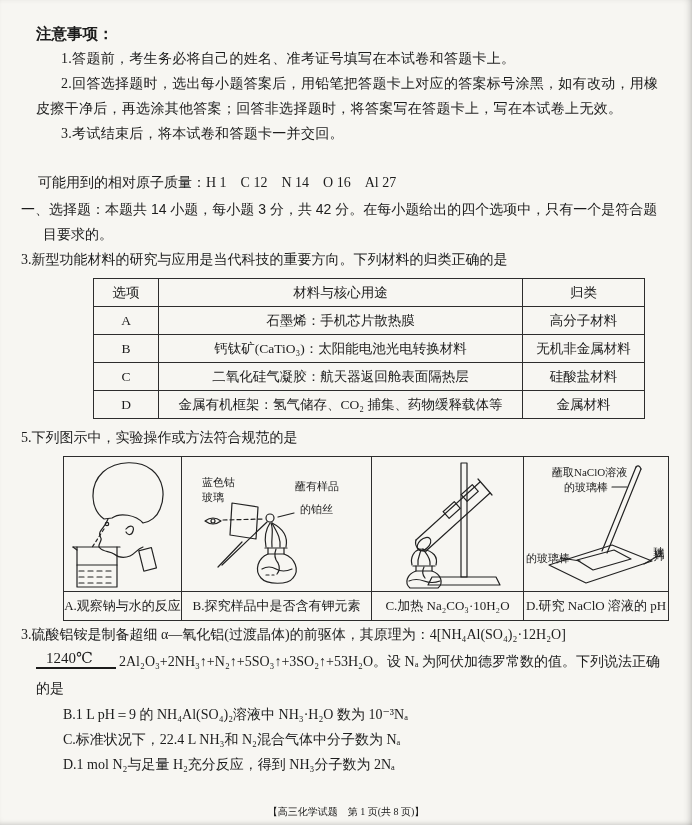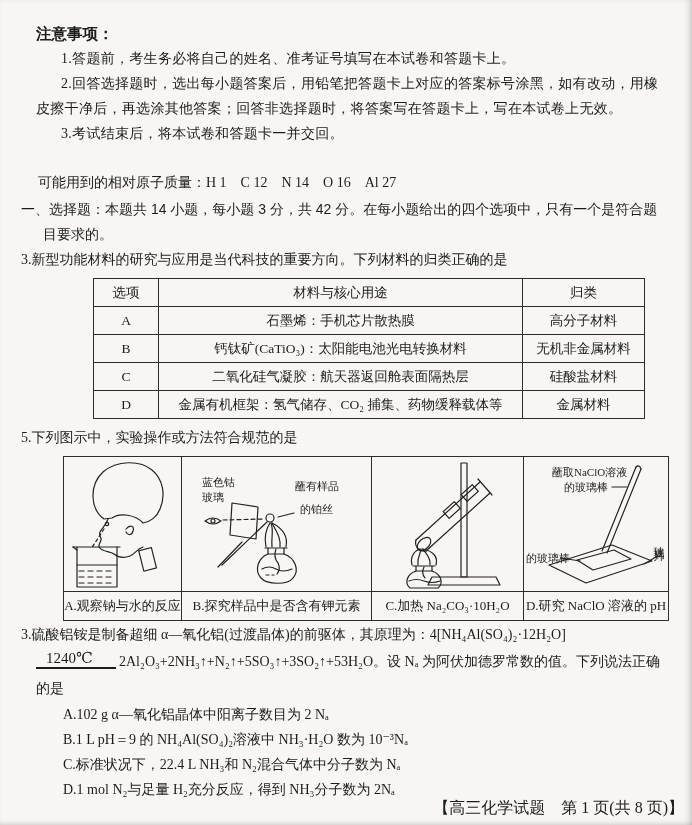--- a/index.html
+++ b/index.html
@@ -35,21 +35,21 @@
   svg.fig { position:absolute; left:0; top:0; }
   svg.fig path, svg.fig line, svg.fig rect, svg.fig polygon, svg.fig circle, svg.fig ellipse
       { stroke:#222; stroke-width:1.2; fill:none; stroke-linecap:round; stroke-linejoin:round; }
   
   .q3 { }
   .q3-line { line-height:27px; }
   .cond { display:inline-block; position:relative; width:80px; height:19px;
           border-bottom:2px solid #1c1c1c; vertical-align:-3px; margin-right:3px; }
   .cond span { position:absolute; top:-3px; left:10px; font-size:15px; }
   .option { margin-left:27px; line-height:25px; }
-  .footer { position:absolute; left:0; right:8px; bottom:6px; text-align:right; font-size:16px; }
+  .footer { position:absolute; left:0; right:0; bottom:6px; text-align:center; font-size:10px; }
 </style>
 </head>
 <body>
 
 <div class="page">
 
   <div class="notice-title">注意事项：</div>
   <div class="notice-item">1.答题前，考生务必将自己的姓名、准考证号填写在本试卷和答题卡上。</div>
   <div class="notice-item">2.回答选择题时，选出每小题答案后，用铅笔把答题卡上对应的答案标号涂黑，如有改动，用橡皮擦干净后，再选涂其他答案；回答非选择题时，将答案写在答题卡上，写在本试卷上无效。</div>
   <div class="notice-item">3.考试结束后，将本试卷和答题卡一并交回。</div>
@@ -205,21 +205,20 @@
     <div class="q2-cap">B.探究样品中是否含有钾元素</div>
     <div class="q2-cap">C.加热 Na₂CO₃·10H₂O</div>
     <div class="q2-cap">D.研究 NaClO 溶液的 pH</div>
   </div>
 
   <div class="q3">
     <div class="q3-line stem">3.硫酸铝铵是制备超细 α—氧化铝(过渡晶体)的前驱体，其原理为：4[NH₄Al(SO₄)₂·12H₂O]</div>
     <div class="q3-line">
       <span class="cond"><span>1240℃</span></span><span>2Al₂O₃+2NH₃↑+N₂↑+5SO₃↑+3SO₂↑+53H₂O。</span><span>设 Nₐ 为阿伏加德罗常数的值。下列说法正确的是</span>
     </div>
-    <div class="option">A.102 g α—氧化铝晶体中阳离子数目为 2 Nₐ</div>
     <div class="option">B.1 L pH＝9 的 NH₄Al(SO₄)₂溶液中 NH₃·H₂O 数为 10⁻³Nₐ</div>
     <div class="option">C.标准状况下，22.4 L NH₃和 N₂混合气体中分子数为 Nₐ</div>
     <div class="option">D.1 mol N₂与足量 H₂充分反应，得到 NH₃分子数为 2Nₐ</div>
   </div>
 
   <div class="footer">【高三化学试题　第 1 页(共 8 页)】</div>
 
 </div>
 
 </body></html>

